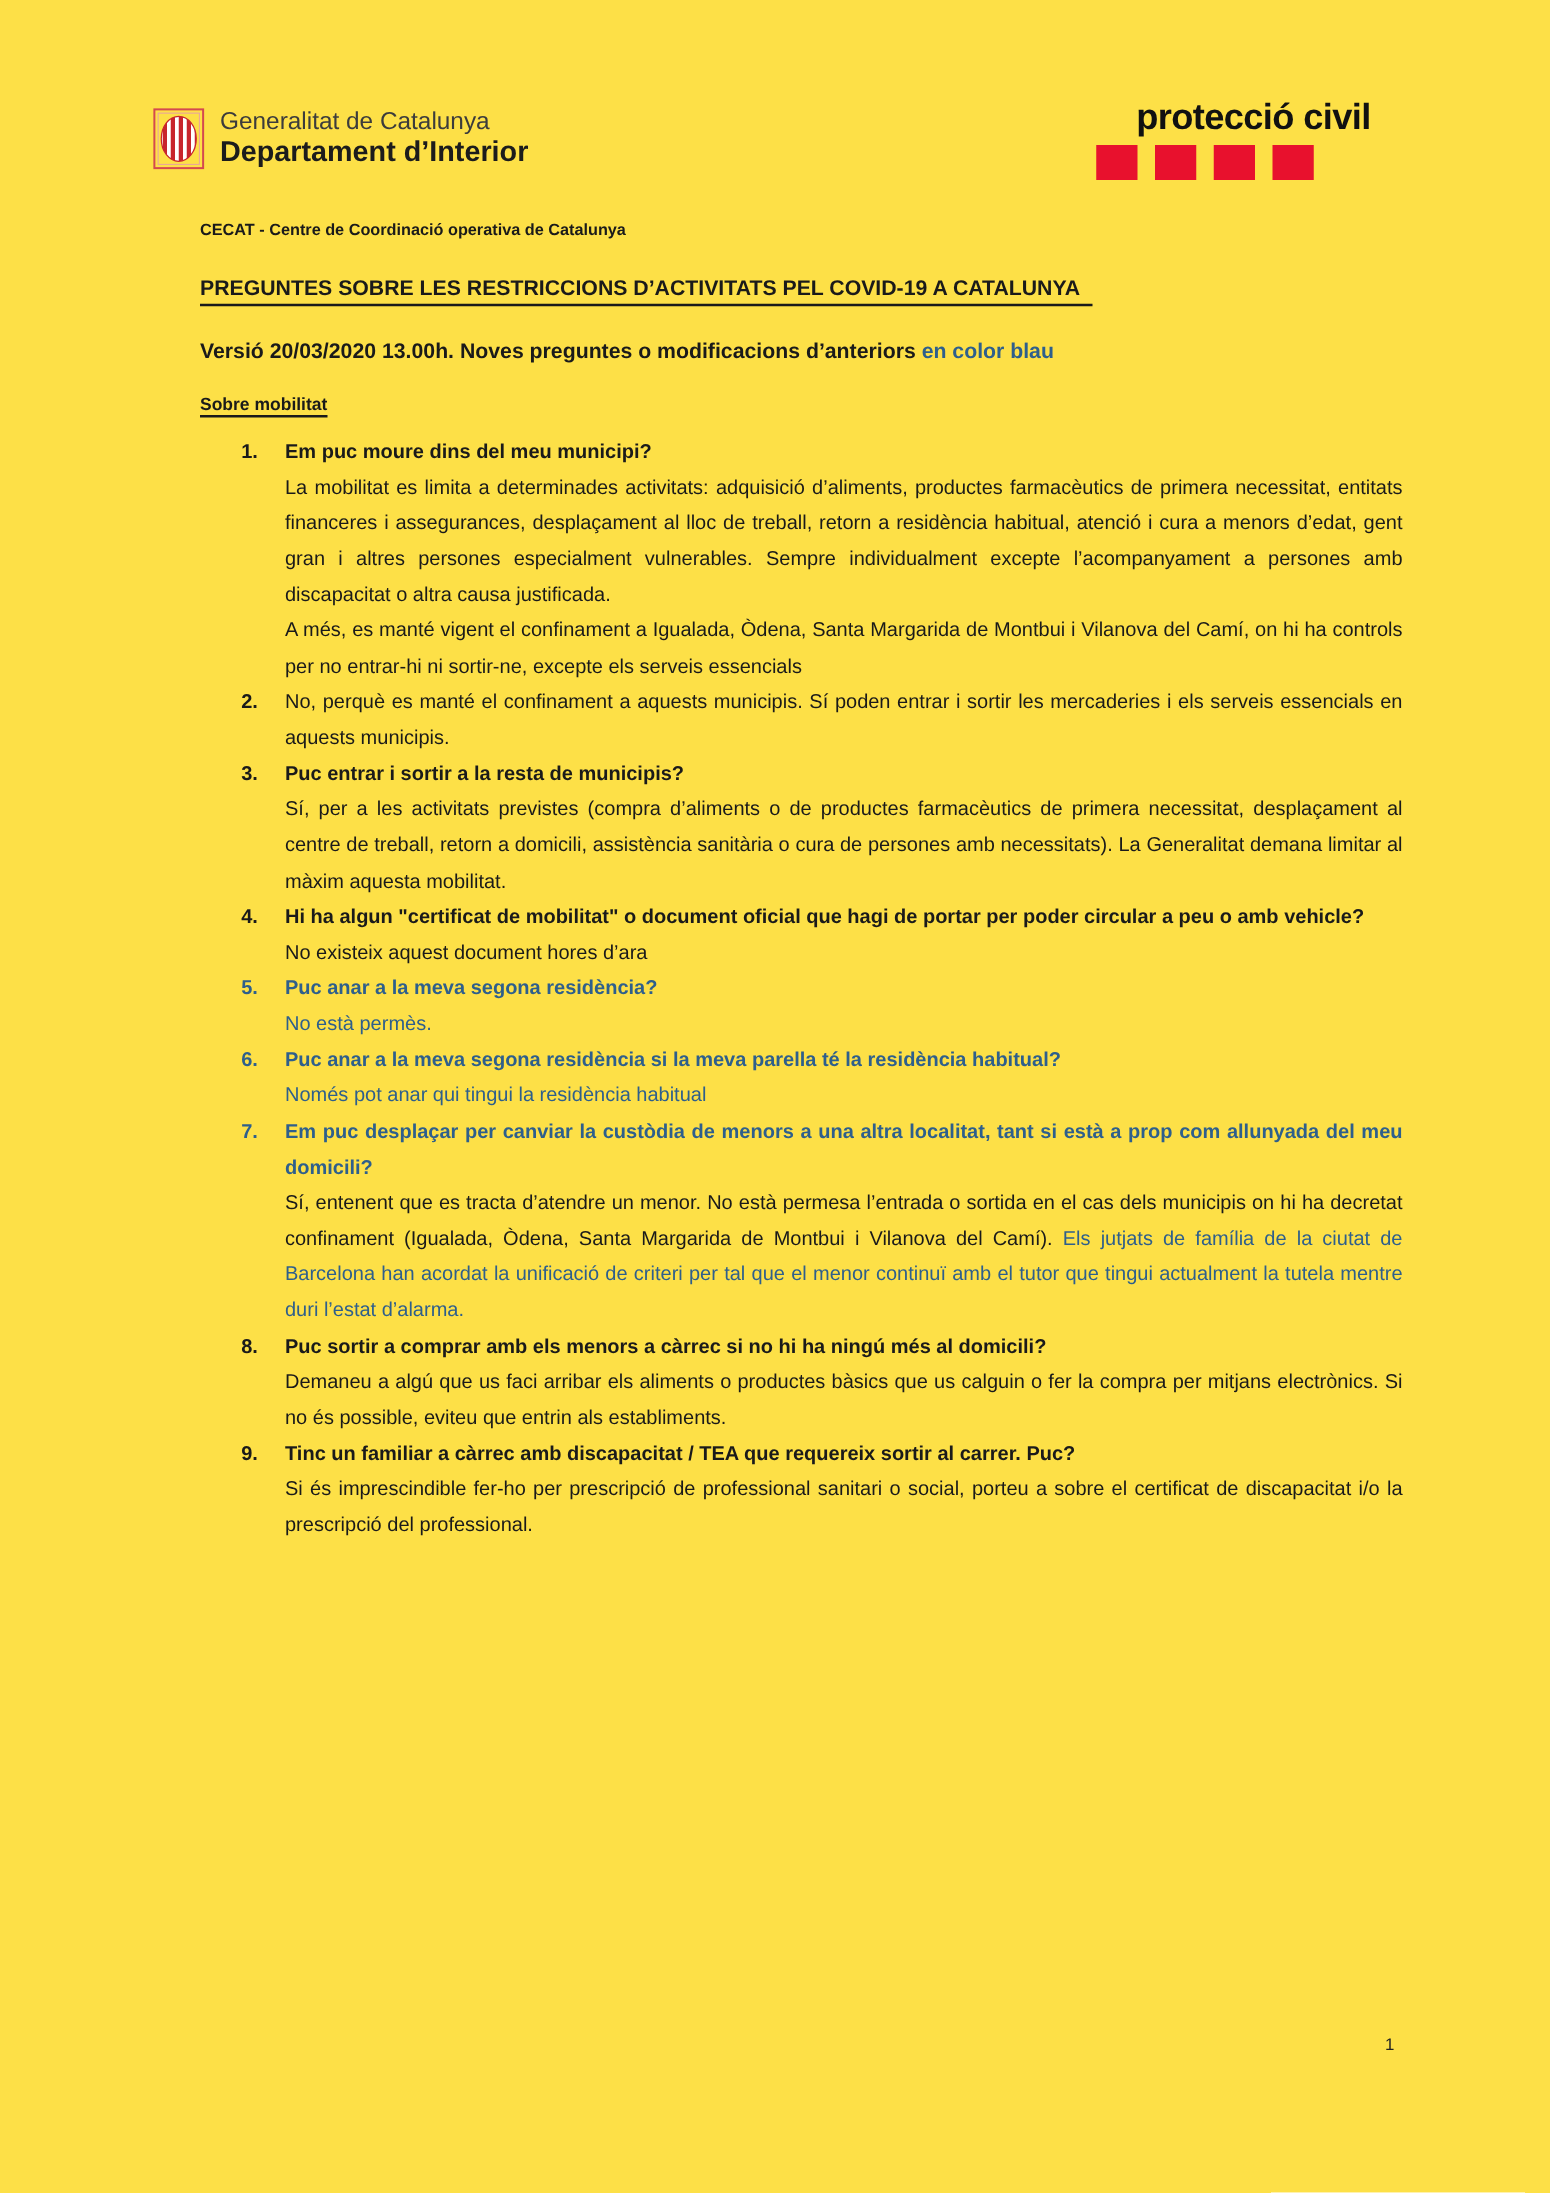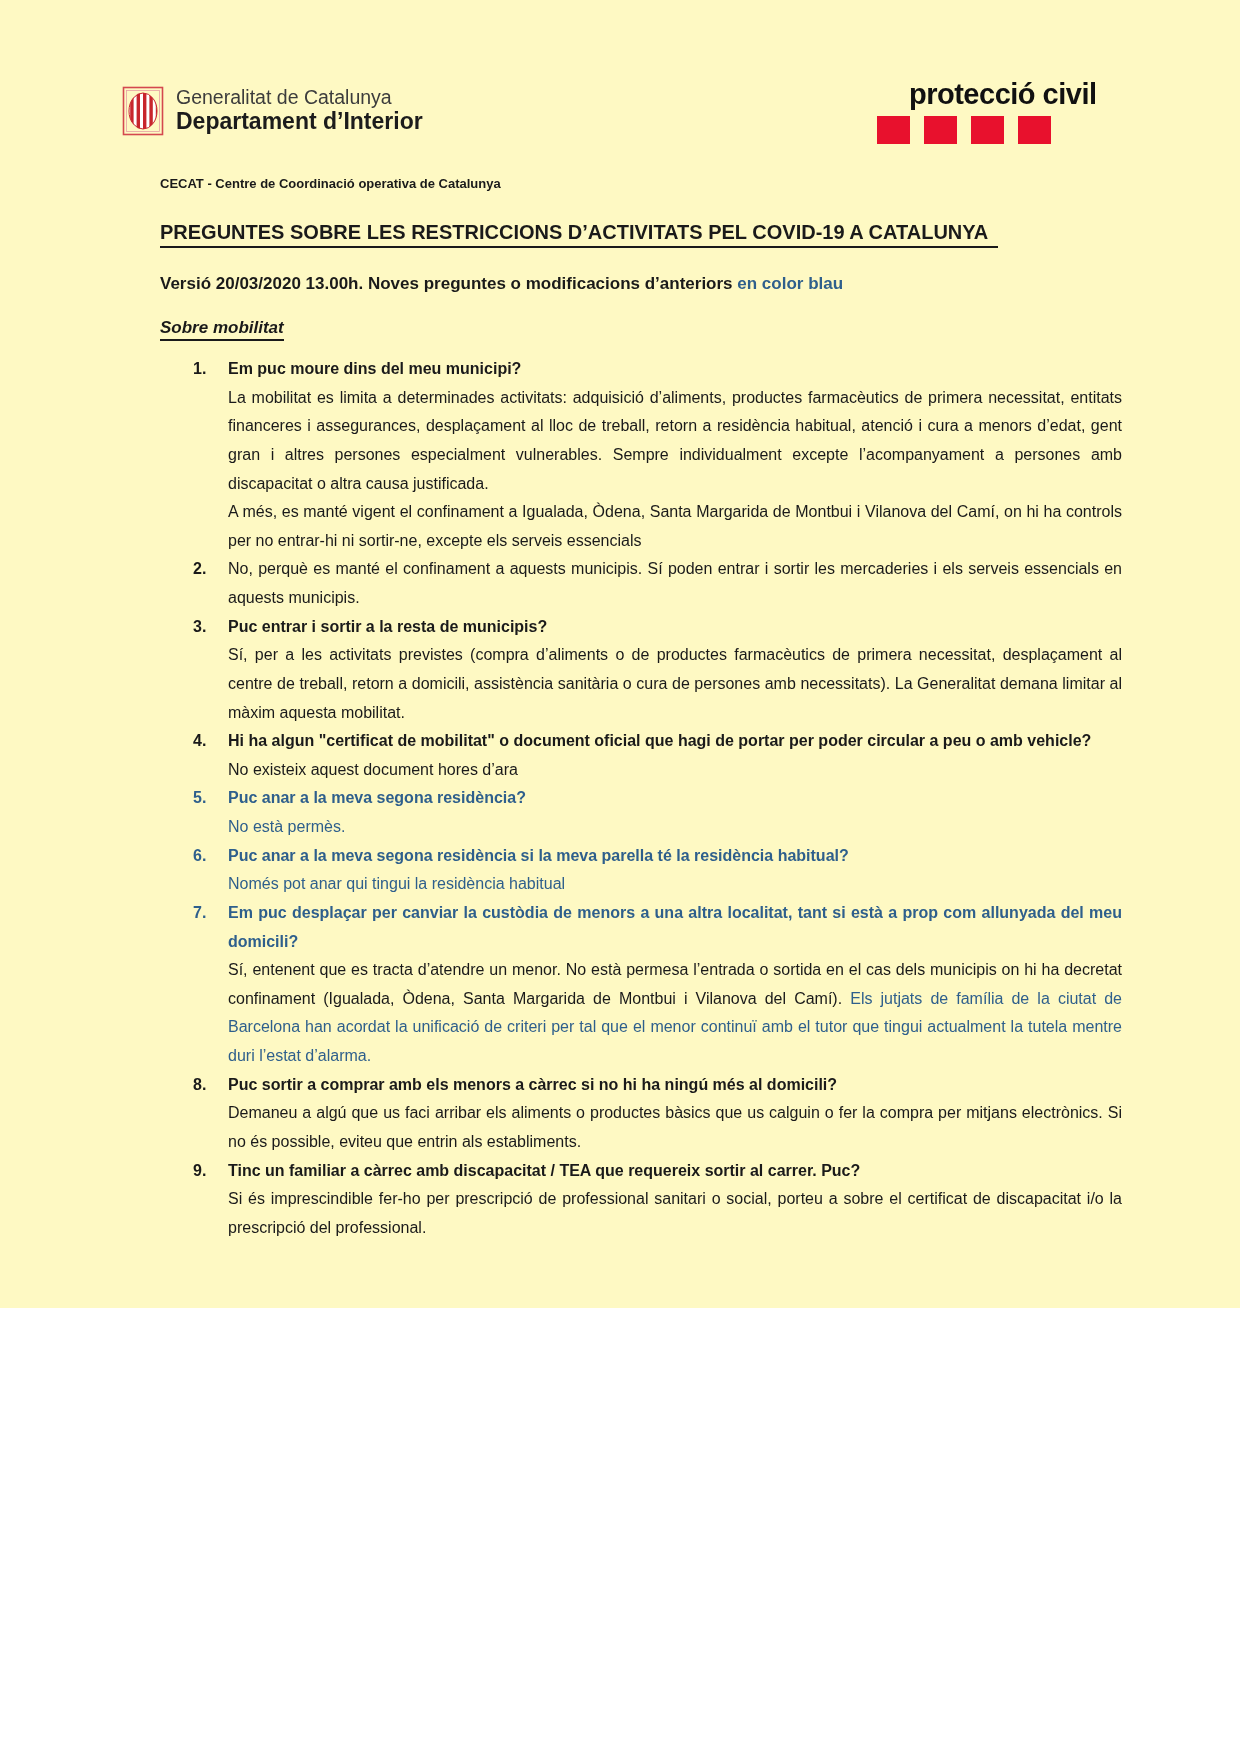--- a/index.html
+++ b/index.html
@@ -1,41 +1,41 @@
 <!DOCTYPE html>
 <html><head>
 <meta charset="utf-8">
 <style>
   html,body{margin:0;padding:0;background:#ffffff;}
   .page{
     position:relative;
-    width:1240px;height:1308px;
-    background:#fef9c3;
+    width:1240px;height:1754px;
+    background:#fde047;
     font-family:"Liberation Sans", sans-serif;
     color:#1a1a1a;
     overflow:hidden;
   }
   
   .logo-left{position:absolute;left:122px;top:86px;display:flex;align-items:center;}
   .logo-left .shield{width:42px;height:50px;flex:0 0 auto;}
   .logo-left .org-text{margin-left:12px;line-height:1.12;}
   .org-line1{font-size:19.5px;color:#3c3c3c;font-weight:400;}
   .org-line2{font-size:23px;color:#1c1c1c;font-weight:700;}
   .logo-right{position:absolute;left:877px;top:80px;width:220px;}
   .pc-text{font-size:29px;font-weight:700;color:#111;letter-spacing:-0.5px;line-height:1;margin-left:32px;}
   .pc-squares{display:flex;gap:14px;margin-top:7px;}
   .pc-square{width:33px;height:28px;background:#e8112d;}
   
   .main{position:absolute;left:160px;top:176px;width:962px;}
   .subtitle{font-size:13px;font-weight:700;margin:0 0 30px 0;}
-  .doc-title{font-size:20px;font-weight:700;margin:0 0 26px 0;}
+  .doc-title{font-size:17px;font-weight:700;margin:0 0 26px 0;}
   .doc-title .u{display:inline-block;border-bottom:2px solid #1a1a1a;padding-right:10px;padding-bottom:2px;}
   .version-line{font-size:17px;font-weight:700;margin:0 0 24px 0;}
   .version-highlight{color:#2e5f8c;}
-  .section-title{font-size:17px;font-weight:700;font-style:italic;margin:0 0 14px 0;}
+  .section-title{font-size:14px;font-weight:700;margin:0 0 14px 0;}
   .section-title .u{display:inline-block;border-bottom:2px solid #1a1a1a;padding-bottom:1px;}
   
   .qa-list{font-size:16px;line-height:1.79;}
   .qa-item{display:flex;align-items:flex-start;}
   .qa-num{flex:0 0 68px;box-sizing:border-box;padding-left:33px;font-weight:700;}
   .qa-num.blue{color:#2e5f8c;}
   .qa-body{flex:1 1 auto;min-width:0;}
   .qa-question{font-weight:700;text-align:justify;}
   .qa-question.blue{color:#2e5f8c;}
   .qa-answer{font-weight:400;text-align:justify;}

